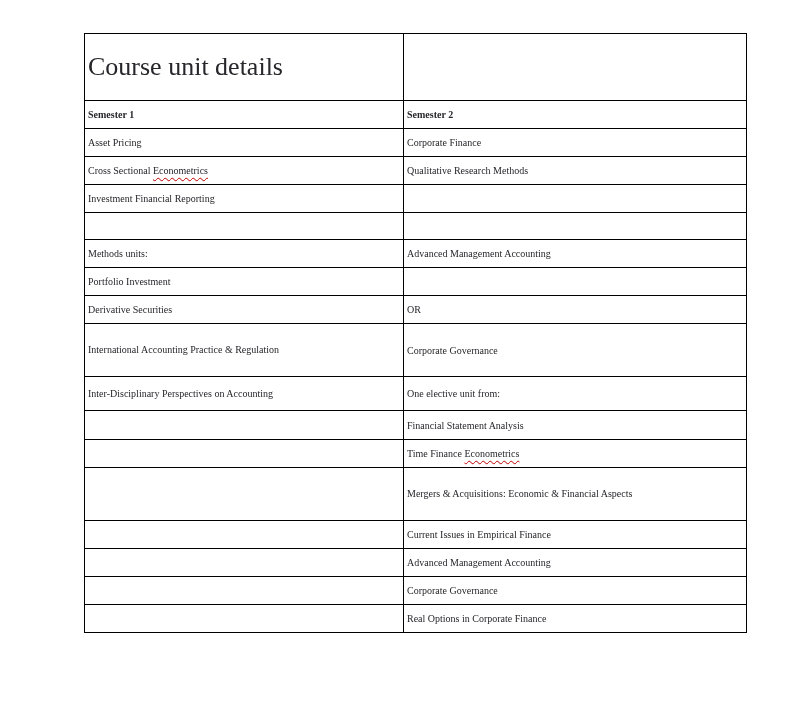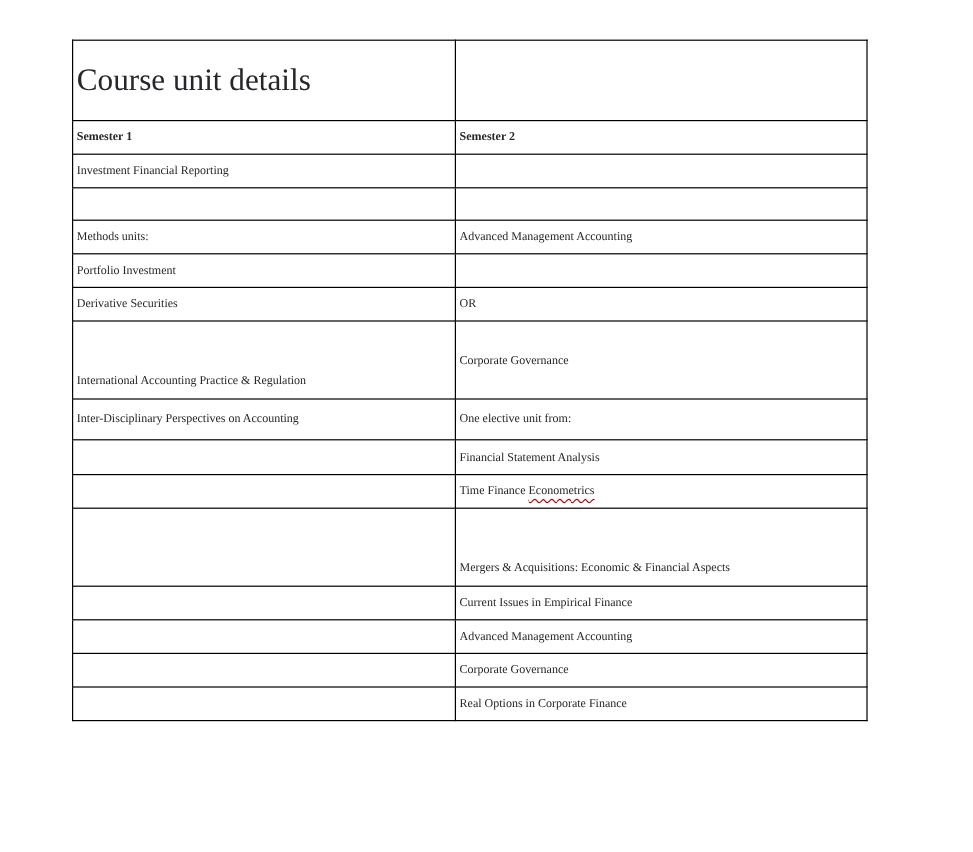--- a/index.html
+++ b/index.html
@@ -10,21 +10,21 @@
   body {
     width: 811px;
     height: 710px;
     position: relative;
     font-family: "Liberation Serif", serif;
     color: #26262b;
   }
   table.course-table {
     border-collapse: collapse;
     position: absolute;
-    left: 60px;
+    left: 84px;
     top: 33px;
     table-layout: fixed;
     width: 662px;
   }
   col.c1 { width: 319px; }
   col.c2 { width: 343px; }
   td {
     border: 1px solid #000000;
     padding: 0 4px 0 3px;
     vertical-align: middle;
@@ -32,21 +32,20 @@
     line-height: 27px;
     overflow: hidden;
   }
   .one {
     white-space: nowrap;
     overflow: hidden;
   }
   .wrap {
     line-height: 28px;
     overflow: hidden;
-    margin-top: 36px;
   }
   td.title-cell {
     font-size: 26px;
     line-height: 30px;
   }
   tr.hdr td { font-weight: bold; }
   .wavy {
     text-decoration: underline;
     text-decoration-style: wavy;
     text-decoration-color: #c00000;
@@ -74,21 +73,37 @@
   <tr class="hdr" style="height:27px">
     <td>
       <div class="one">Semester 1</div>
     </td>
     <td>
       <div class="one">Semester 2</div>
     </td>
   </tr>
 
 
-
+  <tr style="height:28px">
+    <td>
+          <div class="one">Asset Pricing</div>
+        </td>
+    <td>
+          <div class="one">Corporate Finance</div>
+        </td>
+  </tr>
+
+  <tr style="height:28px">
+    <td>
+      <div class="one"><span>Cross Sectional </span><span class="wavy">Econometrics</span></div>
+    </td>
+    <td>
+          <div class="one">Qualitative Research Methods</div>
+        </td>
+  </tr>
 
   <tr style="height:28px">
     <td>
           <div class="one">Investment Financial Reporting</div>
         </td>
     <td>
           <div class="one"></div>
         </td>
   </tr>
 

